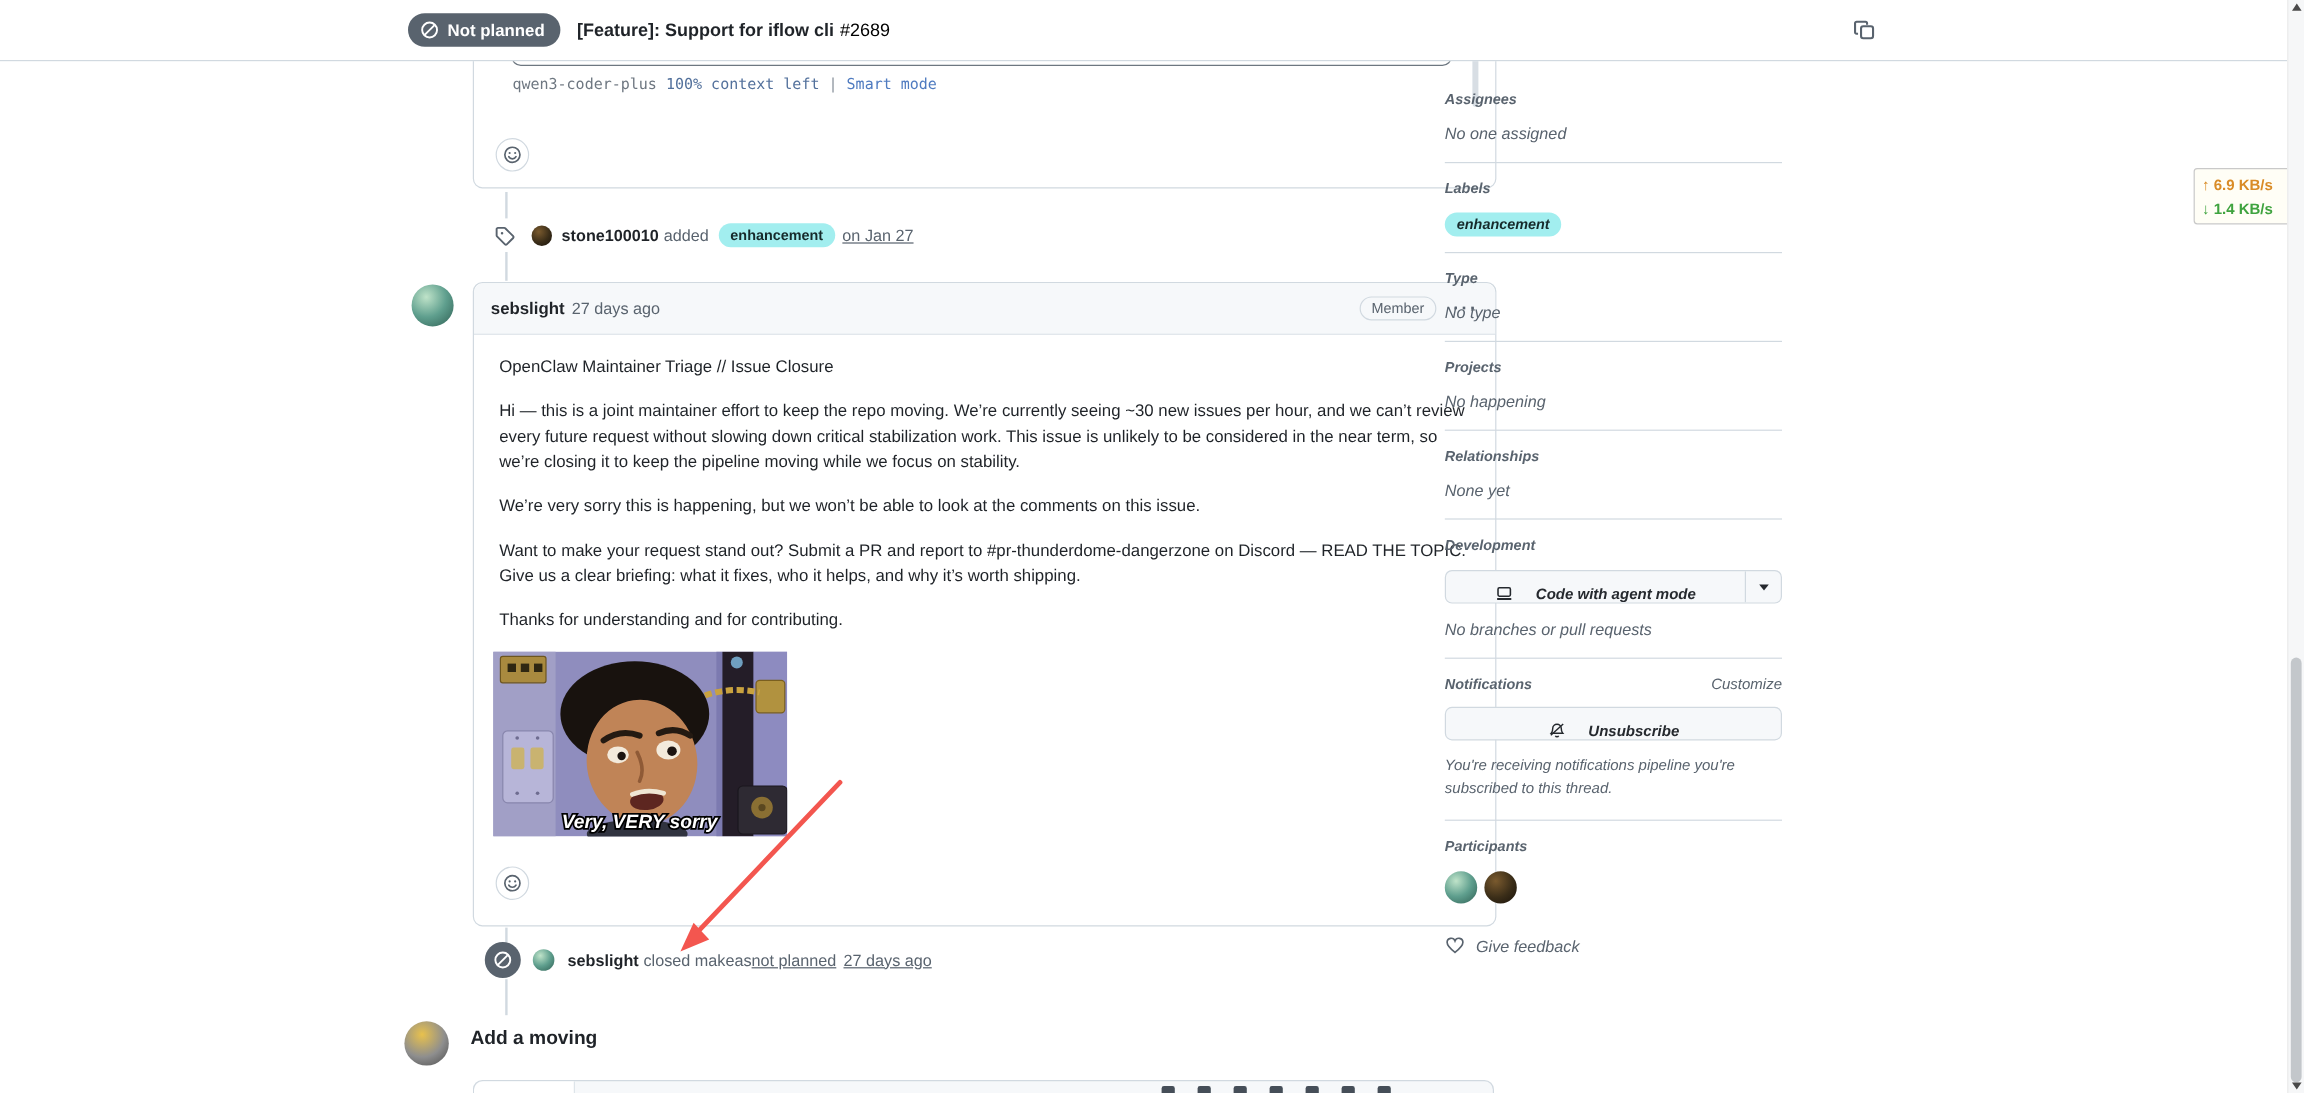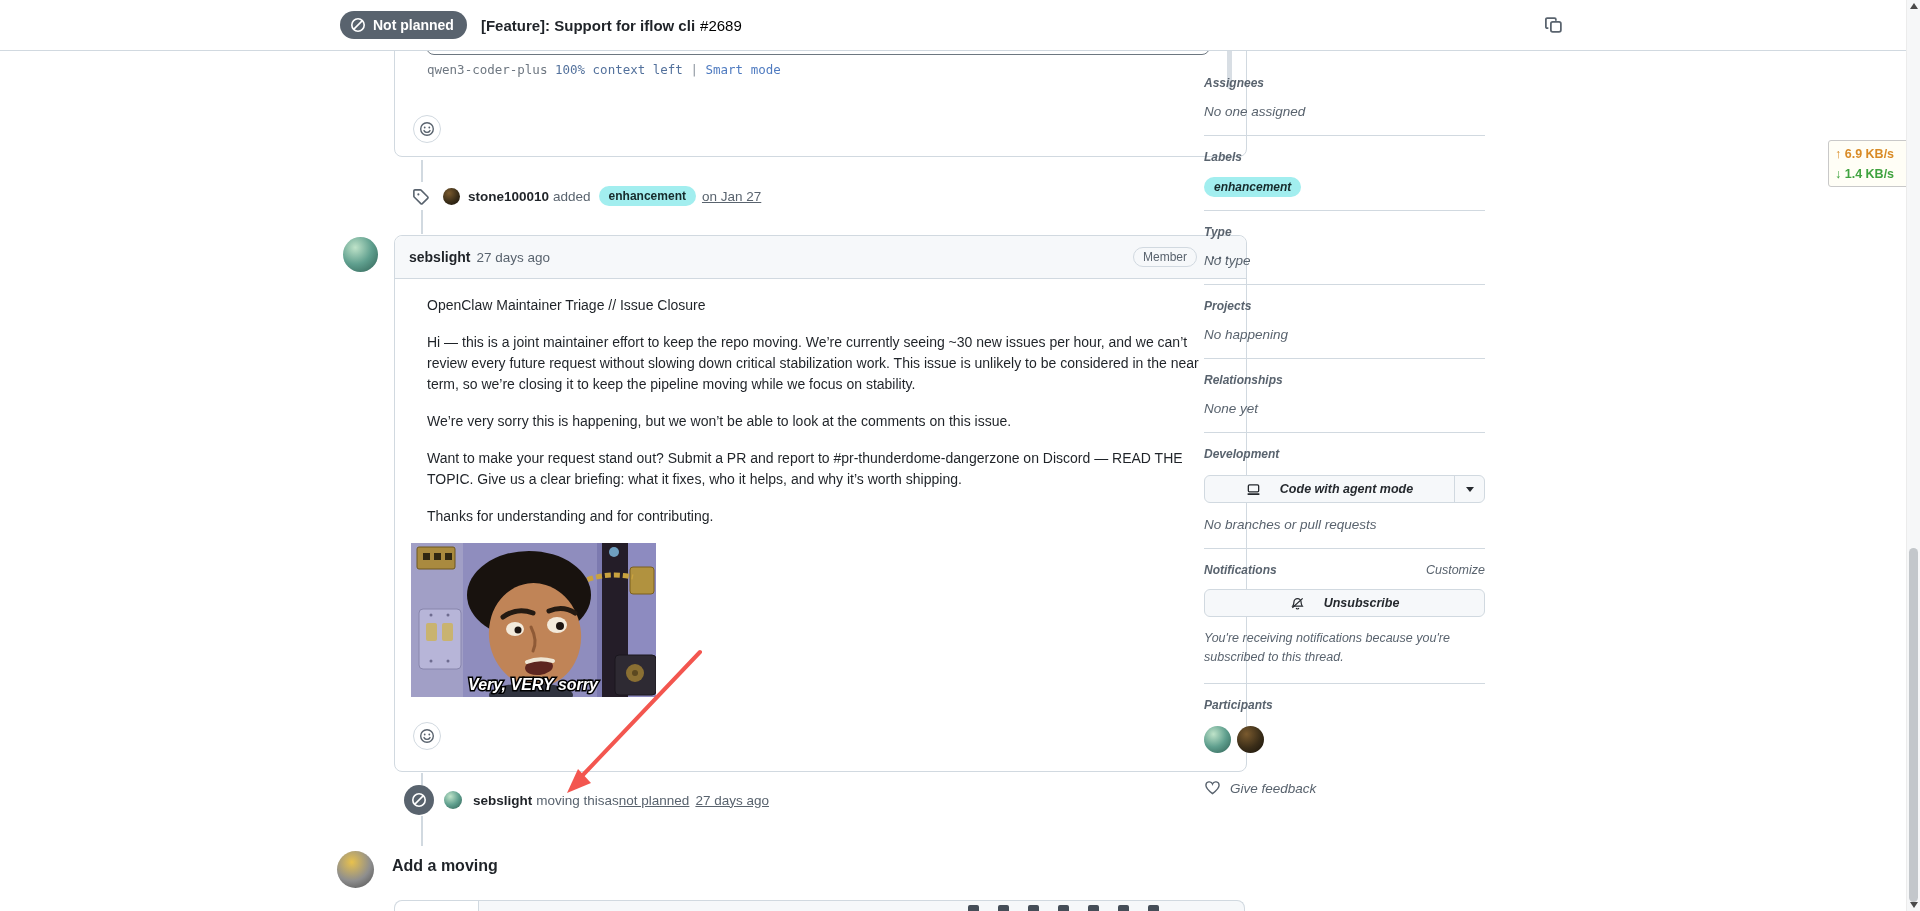--- a/index.html
+++ b/index.html
@@ -77,21 +77,21 @@
     border-radius:8px 8px 0 0; display:flex; align-items:center; padding:0 14px;
   }
   .comment-author { font-weight:700; font-size:14px; color:#1f2328; cursor:pointer; }
   .comment-time { color:#59636e; font-size:13.5px; margin-left:6px; cursor:pointer; }
   .member-badge {
     margin-left:auto; border:1px solid #d1d9e0; border-radius:999px; color:#59636e;
     font-size:12px; padding:2px 9px; background:transparent;
   }
   .kebab { color:#59636e; font-weight:700; font-size:15px; letter-spacing:2px; margin-left:14px; cursor:pointer; }
   .comment-body { padding:16px; }
-  .comment-body p { margin:0 16px 16px; font-size:14px; line-height:21px; color:#1f2328; }
+  .comment-body p { margin:0 5px 16px; font-size:14px; line-height:21px; color:#1f2328; }
   .gif-wrap { margin:2px 0 0; cursor:pointer; }
   .comment-card .emoji-btn { margin:22px 0 0 2px; }
 
   
   .closed-event {
     position:absolute; left:404px; top:785px; display:flex; align-items:center; z-index:4;
     font-size:13.5px; color:#59636e; background:#fff; padding:0 6px 0 0;
   }
   .closed-circle {
     width:30px; height:30px; border-radius:50%; background:#59636e;
@@ -121,21 +121,21 @@
   .sb-section { border-bottom:1px solid #d1d9e0; padding:14px 0 16px; }
   .sb-section.last { border-bottom:none; }
   .sb-title { font-size:12px; font-weight:700; color:#59636e; }
   .sb-value { margin-top:14px; font-size:13.5px; color:#59636e; }
   .sb-pill-row { margin-top:14px; }
   .sb-btn {
     margin-top:14px; width:100%; height:28px; background:#f6f8fa; border:1px solid #d1d9e0;
     border-radius:6px; display:flex; align-items:stretch; padding:0; cursor:pointer; overflow:hidden;
   }
   .sb-btn-main {
-    flex:1; display:flex; align-items:center; justify-content:center; gap:19px;
+    flex:1; display:flex; align-items:flex-end; justify-content:center; gap:19px;
     font-weight:700; font-size:12.5px; color:#25292e; font-family:"Liberation Sans",sans-serif;
   }
   .sb-btn-caret { width:30px; border-left:1px solid #d1d9e0; display:flex; align-items:center; justify-content:center; }
   .caret-down { width:0; height:0; border-left:4px solid transparent; border-right:4px solid transparent; border-top:5px solid #25292e; }
   .sb-note { margin-top:12px; font-size:12.5px; line-height:19px; color:#59636e; }
   .notif-head { display:flex; align-items:center; }
   .customize-link { margin-left:auto; font-size:12.5px; color:#59636e; cursor:pointer; }
   .participants-row { margin-top:14px; display:flex; gap:6px; }
   .feedback-row { margin-top:26px; display:flex; align-items:flex-end; gap:9px; color:#59636e; font-size:13.5px; cursor:pointer; }
 
@@ -274,21 +274,21 @@
 
 <div class="closed-event">
   <span class="closed-circle">
     <svg width="16" height="16" viewBox="0 0 16 16">
       <circle cx="8" cy="8" r="6.2" fill="none" stroke="#ffffff" stroke-width="1.6"></circle>
       <line x1="3.9" y1="12.1" x2="12.1" y2="3.9" stroke="#ffffff" stroke-width="1.6"></line>
     </svg>
   </span>
   <span class="avatar av-sebs" style="width:18px;height:18px;margin-right:7px;"></span>
     <b>sebslight</b>
-    <span>moving this</span>
+    <span>closed make</span>
     <span>as</span>
     <span class="muted-link">not planned</span>
     <span class="muted-link" style="margin-left:6px;">27 days ago</span>
 </div>
 
 <svg class="anno-arrow" width="180" height="175" viewBox="0 0 180 175">
   <line x1="155" y1="22" x2="36" y2="147" stroke="#f3564f" stroke-width="4" stroke-linecap="round"></line>
   <polygon points="22,163 46,153 33,139" fill="#f3564f"></polygon>
 </svg>
 
@@ -360,21 +360,21 @@
     <div class="sb-btn" style="margin-top:12px;">
       <span class="sb-btn-main">
         <svg width="15" height="15" viewBox="0 0 16 16">
           <path d="M4.2 6.5 a3.8 3.8 0 0 1 7.6 0 c0 2.2 .6 3.4 1.3 4.2 H2.9 c.7-.8 1.3-2 1.3-4.2Z" fill="none" stroke="#25292e" stroke-width="1.3"></path>
           <path d="M6.6 12.9 a1.5 1.5 0 0 0 2.8 0" fill="none" stroke="#25292e" stroke-width="1.3"></path>
           <line x1="2.5" y1="12.5" x2="13.5" y2="2.5" stroke="#25292e" stroke-width="1.3"></line>
         </svg>
         <span>Unsubscribe</span>
       </span>
     </div>
-    <div class="sb-note">You're receiving notifications because you're subscribed to this thread.</div>
+    <div class="sb-note">You're receiving notifications pipeline you're subscribed to this thread.</div>
   </div>
 
   <div class="sb-section last">
     <div class="sb-title">Participants</div>
     <div class="participants-row">
       <span class="avatar av-sebs" style="width:27px;height:27px;"></span>
       <span class="avatar av-stone" style="width:27px;height:27px;"></span>
     </div>
     <div class="feedback-row">
       <svg width="17" height="17" viewBox="0 0 16 16">

